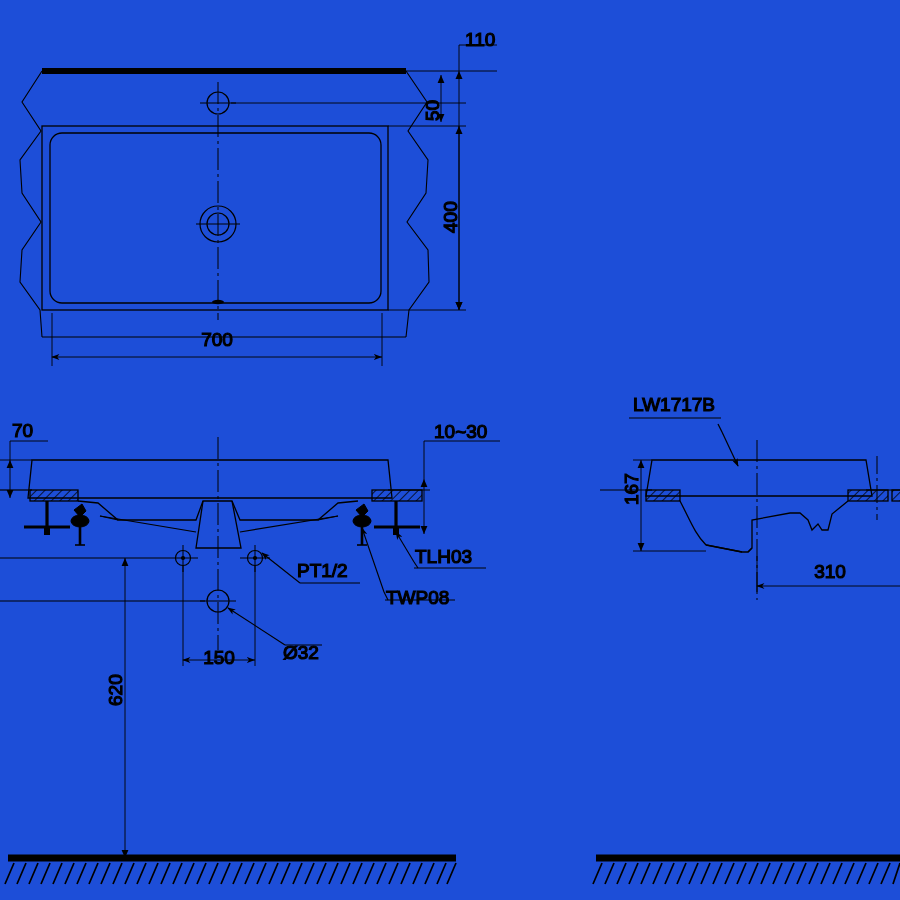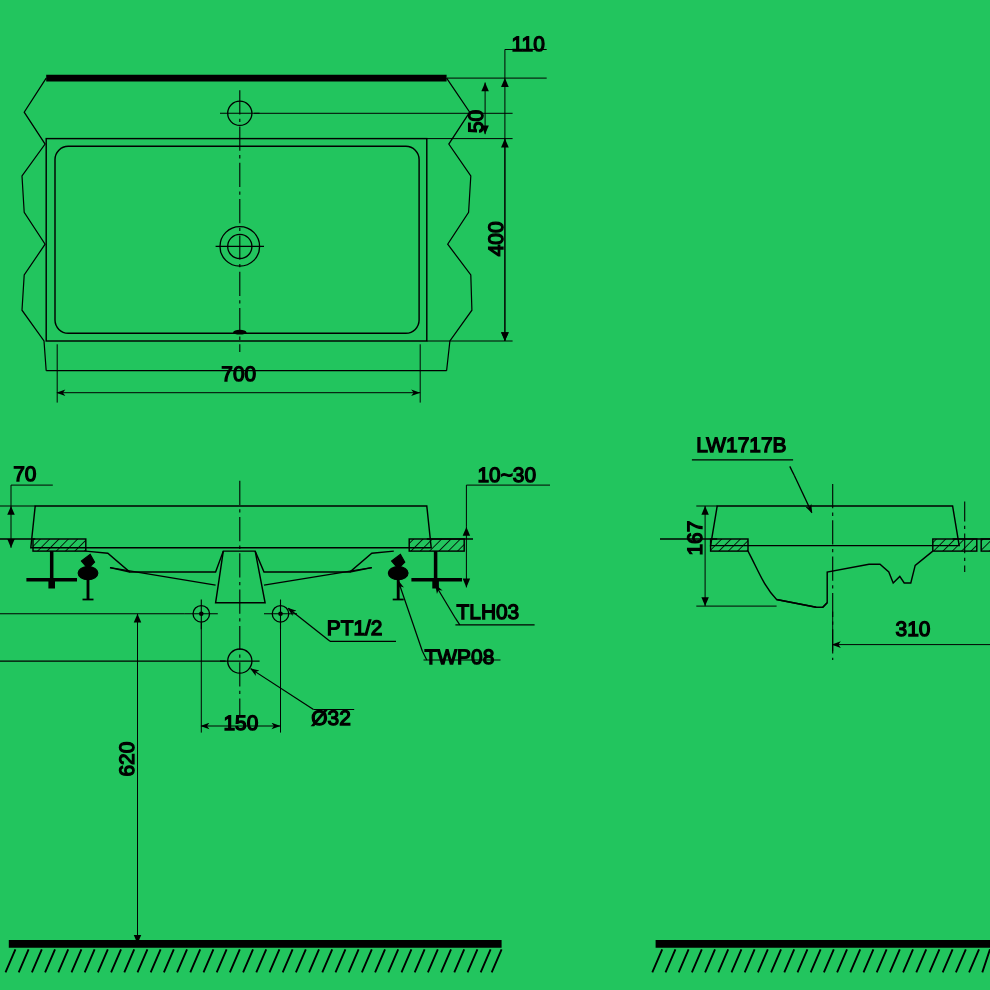--- a/index.html
+++ b/index.html
@@ -8,21 +8,21 @@
     padding: 0;
     background: #ffffff;
   }
   body {
     font-family: "Liberation Sans", sans-serif;
   }
   #sheet {
     position: relative;
     width: 900px;
     height: 900px;
-    background: #22c55e;
+    background: #1d4ed8;
     overflow: hidden;
   }
   #sheet svg {
     position: absolute;
     top: 0;
     left: 0;
   }
   .dimtext {
     font-family: "Liberation Sans", sans-serif;
     font-size: 19px;

